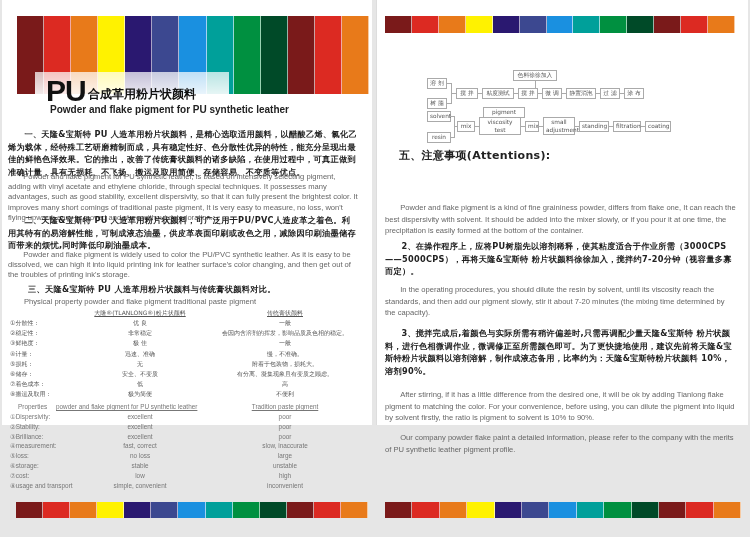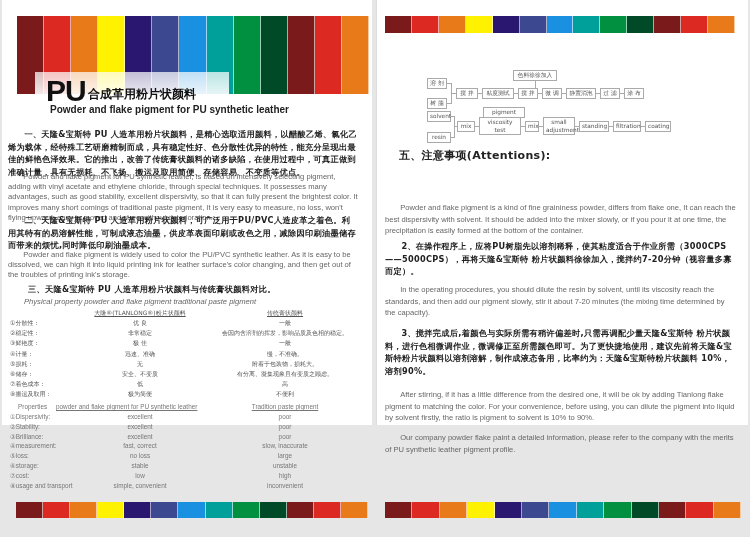--- a/index.html
+++ b/index.html
@@ -56,21 +56,21 @@
   <div class="title-box"></div>
   <div class="title-pu">PU</div>
   <div class="title-cn">合成革用粉片状颜料</div>
   <div class="title-en">Powder and flake pigment for PU synthetic leather</div>
 
   <div class="cn-para indent" style="left:6px; top:128px; width:350px;">一、天隆&amp;宝斯特 PU 人造革用粉片状颜料，是精心选取适用颜料，以醋酸乙烯、氯化乙烯为载体，经特殊工艺研磨精制而成，具有稳定性好、色分散性优异的特性，能充分呈现出最佳的鲜艳色泽效果。它的推出，改善了传统膏状颜料的诸多缺陷，在使用过程中，可真正做到准确计量，具有无损耗、不飞扬、搬运及取用简便、存储容易、不变质等优点。</div>
   <div class="en-para indent" style="left:6px; top:172px; width:350px;">Powder and flake pigment for PU synthetic leather, is based on intensively selecting pigment, adding with vinyl acetate and ethylene chloride, through special techniques. It possesses many advantages, such as good stability, excellent dispersivity, so that it can fully present the brightest color. It improves many short comings of traditional paste pigment, It is very easy to measure, no loss, won't flying upward, easy to moved and store without deterioration.</div>
   <div class="cn-para indent" style="left:6px; top:214px; width:350px;">二、天隆&amp;宝斯特 PU 人造革用粉片状颜料，可广泛用于PU/PVC人造皮革之着色。利用其特有的易溶解性能，可制成液态油墨，供皮革表面印刷或改色之用，减除因印刷油墨储存而带来的烦忧,同时降低印刷油墨成本。</div>
   <div class="en-para indent" style="left:6px; top:250px; width:350px;">Powder and flake pigment is widely used to color the PU/PVC synthetic leather. As it is easy to be dissolved, we can high it into liquid printing ink for leather surface's color changing, and then get out of the troubles of printing ink's storage.</div>
   <div class="cn-para" style="left:26px; top:283px; width:330px;">三、天隆&amp;宝斯特 PU 人造革用粉片状颜料与传统膏状颜料对比。</div>
-  <div class="en-para" style="left:22px; top:297px; width:330px;font-style:italic;">Physical property powder and flake pigment traditional paste pigment</div>
+  <div class="en-para" style="left:22px; top:297px; width:330px;">Physical property powder and flake pigment traditional paste pigment</div>
 
   <div class="tbl" id="cn-table" style="left:8px; top:306px; width:350px; height:90px;">
     <div class="row" style="top:3px;">
       <span class="c2 hdr" style="left:70px;">大隆®(TLANLONG®)粉片状颜料</span>
       <span class="c3 hdr" style="left:200px;">传统膏状颜料</span>
     </div>
   <div class="row" style="top: 13px; width: 350px; height: 9px;">
         <span class="c1" style="left: 0px;">①分散性：</span>
         <span class="c2" style="left: 70px;">优 良</span>
         <span class="c3" style="left: 200px;">一般</span>

